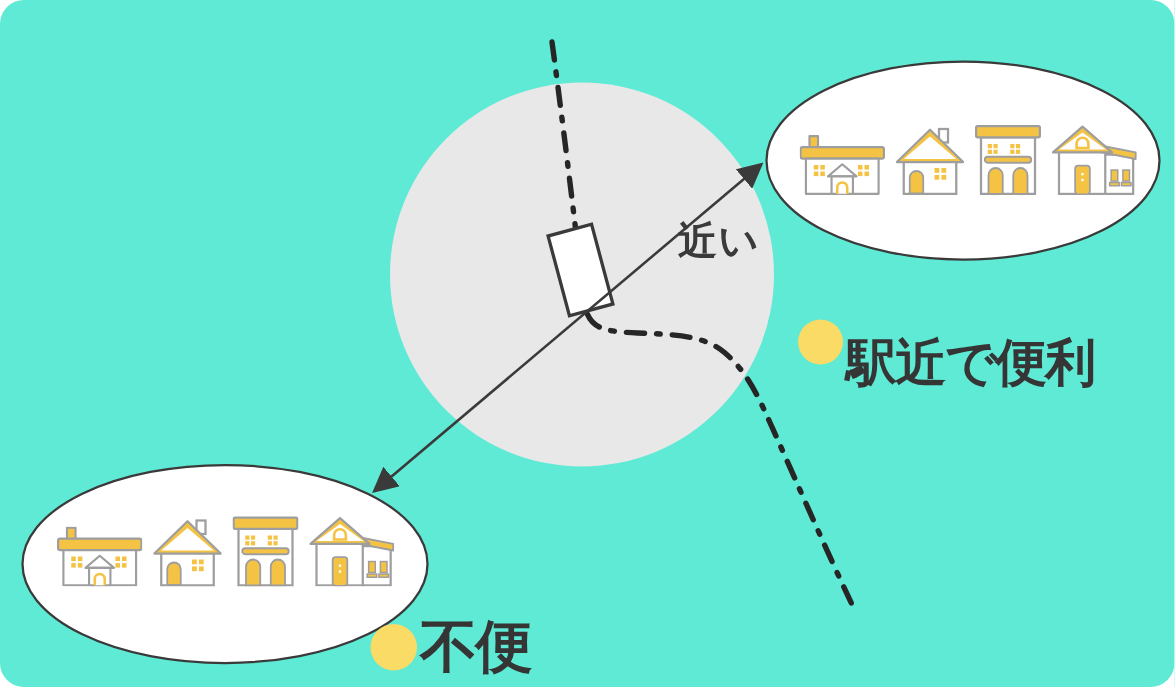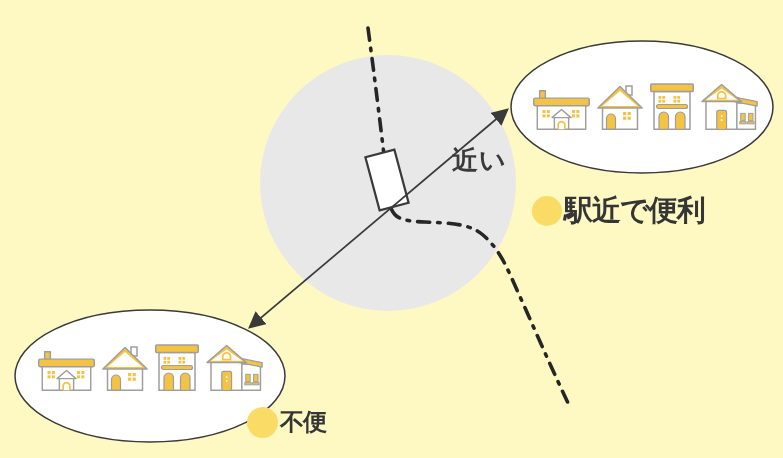--- a/index.html
+++ b/index.html
@@ -1,21 +1,22 @@
 <!DOCTYPE html>
 <html><head>
 <meta charset="utf-8">
 <style>
   html,body{margin:0;padding:0;background:#ffffff;}
   .stage{
     position:relative;
     width:783px;height:458px;
-    background:#fef9c3;
+    background:#5eead4;
     overflow:hidden;
     font-family:"Liberation Sans", sans-serif;
+    border-radius:16px;
   }
   .stage svg.base{position:absolute;left:0;top:0;}
   .houses{
     position:absolute;
     display:flex;
     align-items:flex-end;
     gap:7px;
   }
   .houses-near{left:533px;top:80px;width:230px;height:50px;}
   .houses-far{left:38px;top:341px;width:230px;height:50px;}
@@ -41,24 +42,24 @@
     border-radius:50%;
     background:#f9db66;
   }
   .caption .cap-text{
     font-weight:800;
     color:#353535;
     letter-spacing:-1px;
   }
   .caption-near{left:532px;top:191px;}
   .caption-near .bullet{width:30px;height:30px;}
-  .caption-near .cap-text{font-size:29px;}
+  .caption-near .cap-text{font-size:34px;margin-top:28px;}
   .caption-far{left:247px;top:406px;}
   .caption-far .bullet{width:31px;height:31px;}
-  .caption-far .cap-text{font-size:24px;}
+  .caption-far .cap-text{font-size:38px;}
 </style>
 </head>
 <body>
 
 <div class="stage">
 
   <svg width="0" height="0" style="position:absolute" aria-hidden="true">
     <defs>
       <symbol id="houseA" viewBox="0 0 60 42">
         <g stroke="#9e9e9e" stroke-width="1.5" stroke-linejoin="round">

